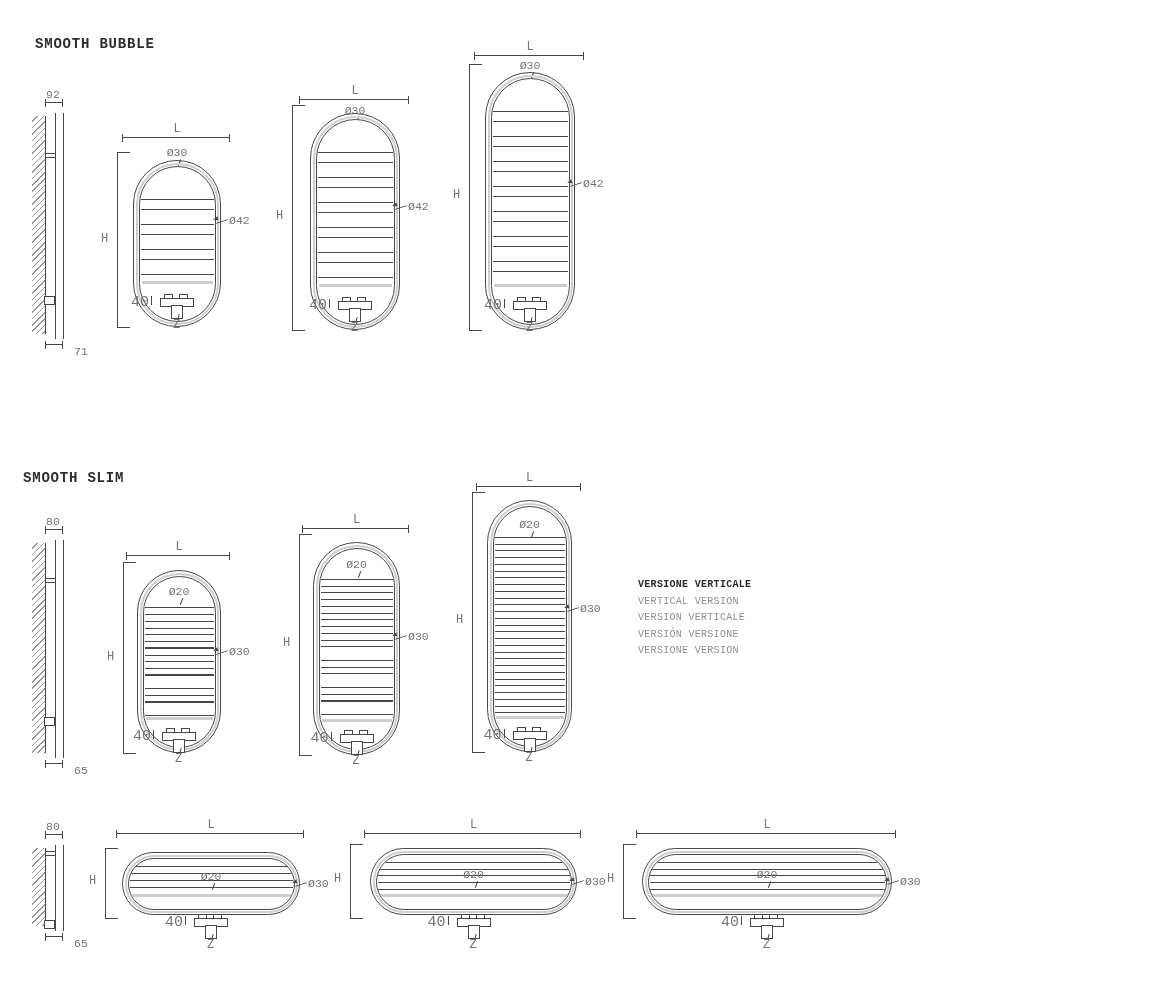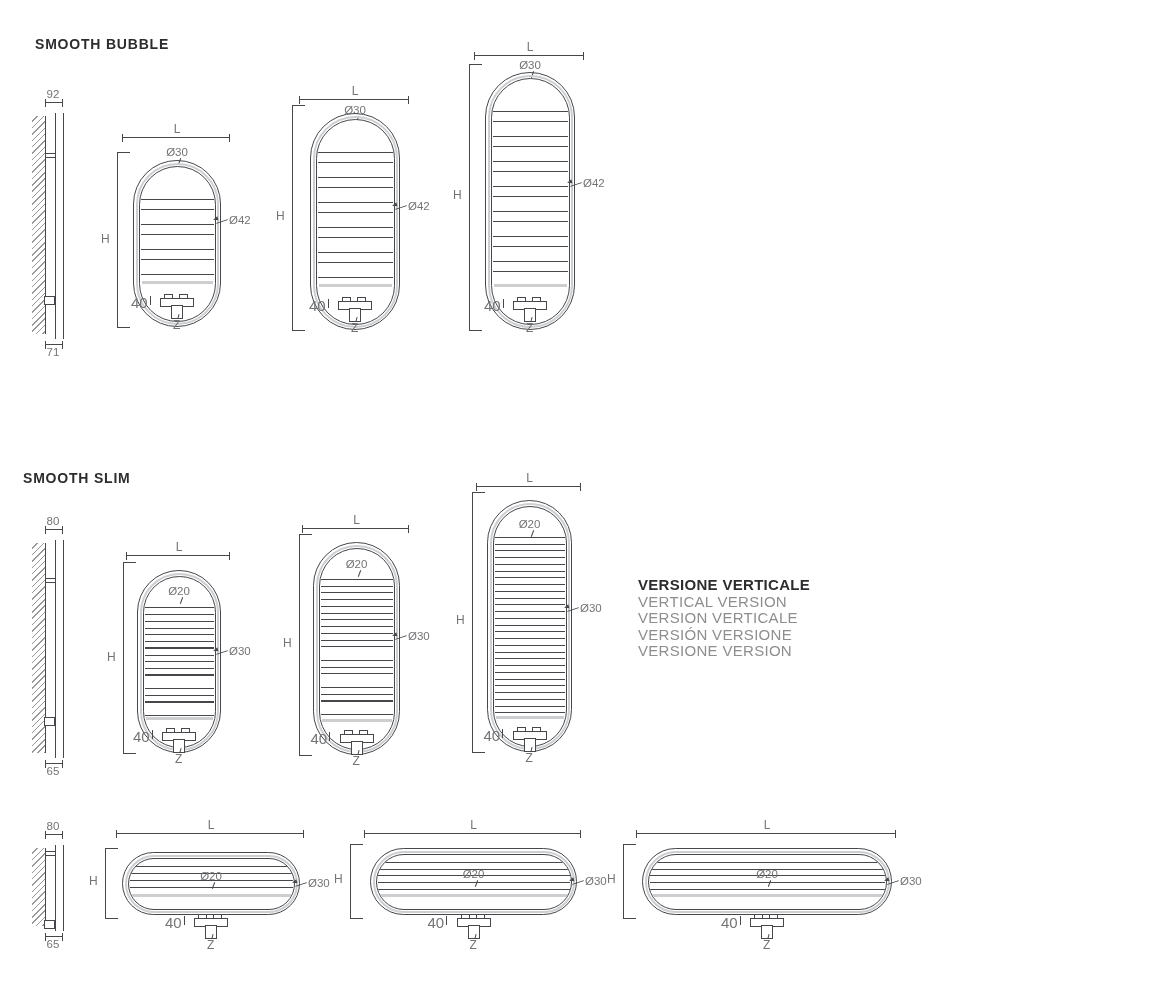--- a/index.html
+++ b/index.html
@@ -1,27 +1,27 @@
 <!DOCTYPE html>
 <html style="--line: #45474b; --light-line: #cdced0; --title-text: #2d2d2f; --dim-text: #737476; --note-primary: #2d2d2f; --note-secondary: #8e8e90; --hatch: #97989a;"><head>
 <meta charset="utf-8">
 <style>
   :root{
     --line:#45474b; --light-line:#cdced0; --title-text:#2d2d2f; --dim-text:#737476;
     --note-primary:#2d2d2f; --note-secondary:#8e8e90; --hatch:#97989a;
   }
   html,body{margin:0;padding:0;background:#fff;}
   .page{position:relative;width:1149px;height:986px;background:#fff;overflow:hidden;
-        font-family:Liberation Sans, sans-serif;color:var(--title-text);}
+        font-family:Liberation Mono, monospace;color:var(--title-text);}
   .title{position:absolute;font-size:14px;font-weight:700;letter-spacing:.8px;color:var(--title-text);margin:0;}
   
   .profile{position:absolute;width:48px;}
   .p-lbl{position:absolute;font-size:11.5px;color:var(--dim-text);width:24px;text-align:center;left:11px;}
   .p-top{top:0;}
-  .p-bot{bottom:0;}
+  .p-bot{bottom:0;margin-left:28px;}
   .p-line{position:absolute;left:15px;width:18px;border-top:1px solid var(--line);}
   .p-line::before,.p-line::after{content:"";position:absolute;top:-4px;width:1px;height:8px;background:var(--line);}
   .p-line::before{left:0;}
   .p-line::after{right:0;}
   .p-line-top{top:14px;}
   .p-line-bot{bottom:13px;}
   .p-wall{position:absolute;left:2px;width:13px;top:28px;bottom:24px;
           background:repeating-linear-gradient(135deg,transparent 0 3.5px,var(--hatch) 3.5px 4.5px);
           border-right:1px solid var(--line);}
   .p-panel{position:absolute;left:25px;width:7px;top:25px;bottom:19px;background:#fff;
@@ -72,21 +72,21 @@
   .cap{position:absolute;top:0;width:7px;height:5px;border:1px solid var(--line);background:#fff;}
   .c1{left:5px;}
   .c2{left:20px;}
   .vbar{position:absolute;top:4px;left:1px;width:32px;height:7px;border:1px solid var(--line);background:#fff;}
   .vdrop{position:absolute;top:11px;left:12px;width:10px;height:12px;border:1px solid var(--line);background:#fff;}
   .lbl-40{left:-28px;top:0;font-size:15px;}
   .lbl-40::after{content:"";position:absolute;left:100%;margin-left:2px;top:2px;width:1px;height:9px;background:var(--line);}
   .lbl-Z{top:24px;left:50%;transform:translateX(-55%);font-size:12px;color:var(--dim-text);}
   .lbl-Z::before{content:"";position:absolute;left:70%;bottom:96%;width:1px;height:5px;background:var(--line);transform:rotate(15deg);}
   
-  .note{position:absolute;font-size:15px;line-height:16.6px;letter-spacing:.3px;color:var(--note-secondary);}
+  .note{position:absolute;font-size:10px;line-height:16.6px;letter-spacing:.3px;color:var(--note-secondary);}
   .note .primary{color:var(--note-primary);font-weight:700;}
 </style>
 </head>
 <body>
 
 <div class="page">
 
   <h2 class="title" style="left:35px;top:36px;">SMOOTH BUBBLE</h2>
   <h2 class="title" style="left:23px;top:470px;">SMOOTH SLIM</h2>
 

